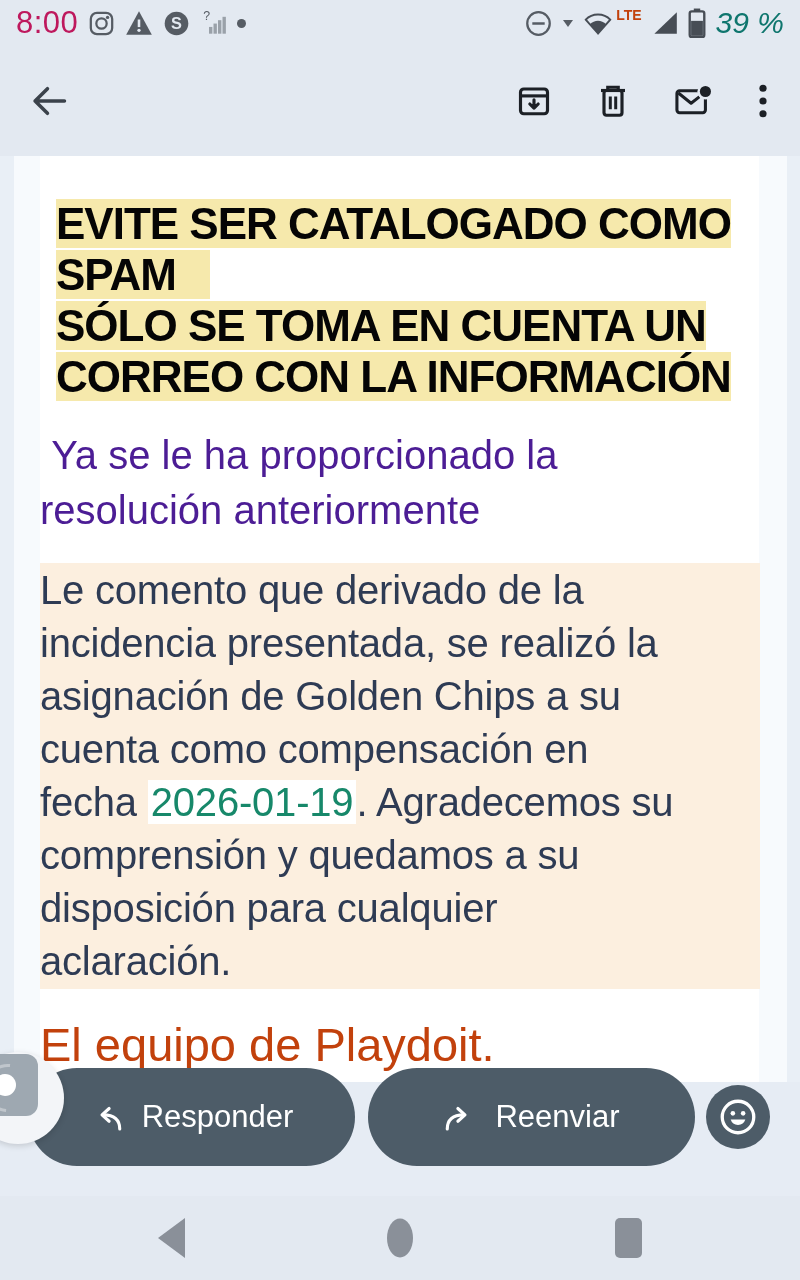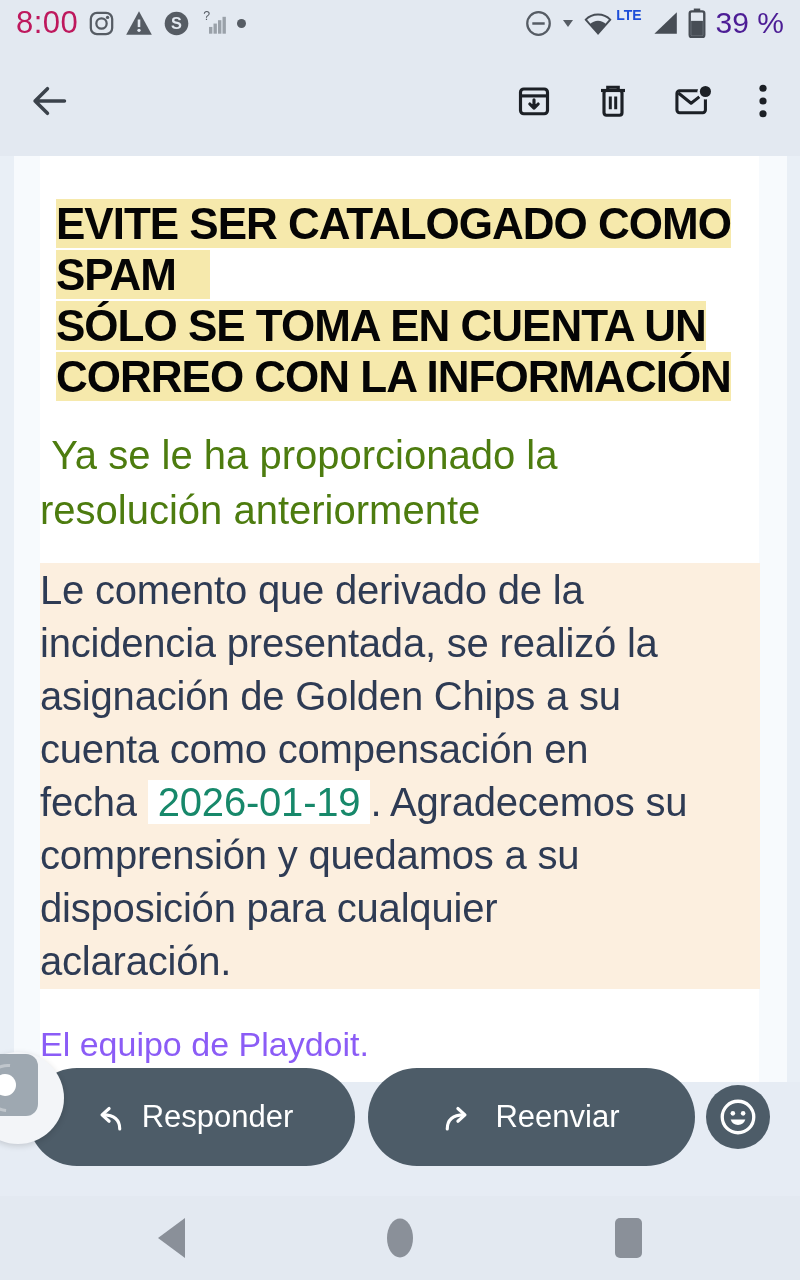--- a/index.html
+++ b/index.html
@@ -5,45 +5,45 @@
   html,body{margin:0;padding:0;}
   body{font-family:"Liberation Sans", sans-serif; background:#cfd8e3;}
   .screen{position:relative;width:800px;height:1280px;background:#E6ECF4;overflow:hidden;}
 
   
   .status-bar{position:absolute;top:0;left:0;width:800px;height:46px;background:#E3E9F1;
     display:flex;align-items:center;justify-content:space-between;padding:0 16px;box-sizing:border-box;}
   .sb-left,.sb-right{display:flex;align-items:center;gap:10px;}
   .sb-time{font-size:31px;color:#be185d;letter-spacing:0.5px;}
   .sb-ico{display:block;}
-  .lte{font-size:14px;font-weight:bold;color:#1d4ed8;position:relative;top:-8px;margin-left:-6px;}
-  .sb-pct{font-size:30px;color:#4c1d95;}
+  .lte{font-size:14px;font-weight:bold;color:#c2410c;position:relative;top:-8px;margin-left:-6px;}
+  .sb-pct{font-size:30px;color:#0f766e;font-style:italic;}
   .sb-dot{width:9px;height:9px;border-radius:50%;background:#565C64;display:inline-block;}
 
   
   .app-bar{position:absolute;top:46px;left:0;width:800px;height:110px;background:#E3E9F1;
     display:flex;align-items:center;justify-content:space-between;padding:0 20px;box-sizing:border-box;}
   .ab-actions{display:flex;align-items:center;gap:24px;}
   .icon-btn{background:none;border:none;padding:10px;cursor:pointer;display:flex;align-items:center;justify-content:center;}
 
   
   .email-scroll{position:absolute;top:156px;left:0;width:800px;height:926px;background:#ffffff;overflow:hidden;}
   .edge{position:absolute;top:0;height:100%;}
   .edge.l1{left:0;width:14px;background:#E9EFF6;}
   .edge.l2{left:14px;width:26px;background:#F7FAFD;}
   .edge.r1{right:0;width:13px;background:#E9EFF6;}
   .edge.r2{right:13px;width:28px;background:#F7FAFD;}
   .email-inner{position:relative;padding:26px 40px 0 40px;}
   .warn{margin:16px;font-size:44px;font-weight:bold;letter-spacing:-1px;line-height:51px;color:#050505;white-space:pre-wrap;}
   .hl-yellow{background:#F6E9AC;}
-  .intro{margin:26px 0 0 0;font-size:40px;line-height:55px;color:#4d7c0f;white-space:pre-wrap;}
+  .intro{margin:26px 0 0 0;font-size:40px;line-height:55px;color:#4c1d95;white-space:pre-wrap;}
   .peach{margin:25px 0 16px 0;background:#FCEFDF;color:#2E3B54;font-size:40px;line-height:53px;
     letter-spacing:-0.2px;white-space:pre-wrap;padding:1px 0;}
-  .date{background:#ffffff;color:#17886A;padding:0 10px;}
-  .signoff{margin:28px 0 0 0;font-size:34px;line-height:55px;color:#8b5cf6;white-space:pre-wrap;}
+  .date{background:#ffffff;color:#17886A;padding:0 3px;}
+  .signoff{margin:28px 0 0 0;font-size:47px;line-height:55px;color:#c2410c;white-space:pre-wrap;}
 
   
   .float-bubble{position:absolute;left:-28px;top:1052px;width:92px;height:92px;border-radius:50%;
     background:#F3F5F8;box-shadow:0 2px 6px rgba(0,0,0,.15);z-index:4;cursor:pointer;}
   .fb-square{position:absolute;left:6px;top:2px;width:60px;height:62px;border-radius:12px;background:#9EA8B1;}
   .fb-circle{position:absolute;left:22px;top:22px;width:22px;height:22px;border-radius:50%;background:#ffffff;}
   .fb-arc{position:absolute;left:12px;top:12px;width:42px;height:42px;border-radius:50%;
     border:3px solid rgba(255,255,255,.35);border-right-color:transparent;border-bottom-color:transparent;transform:rotate(-40deg);}
 
   

